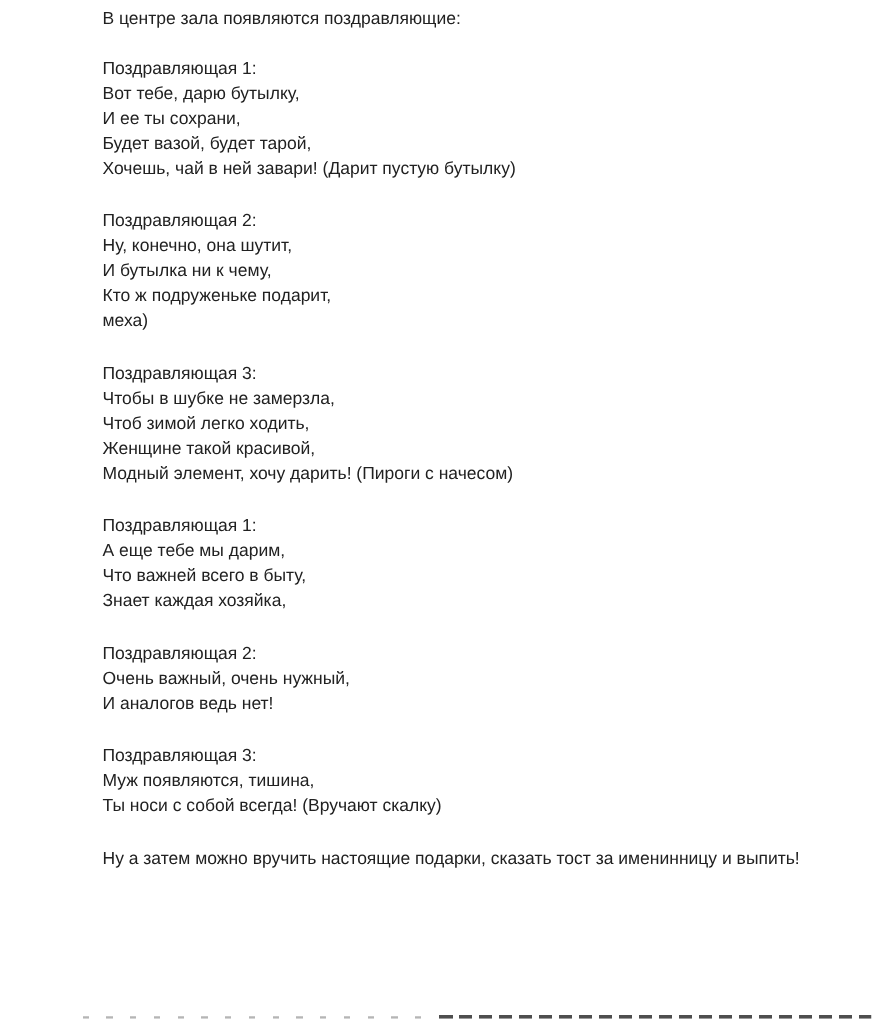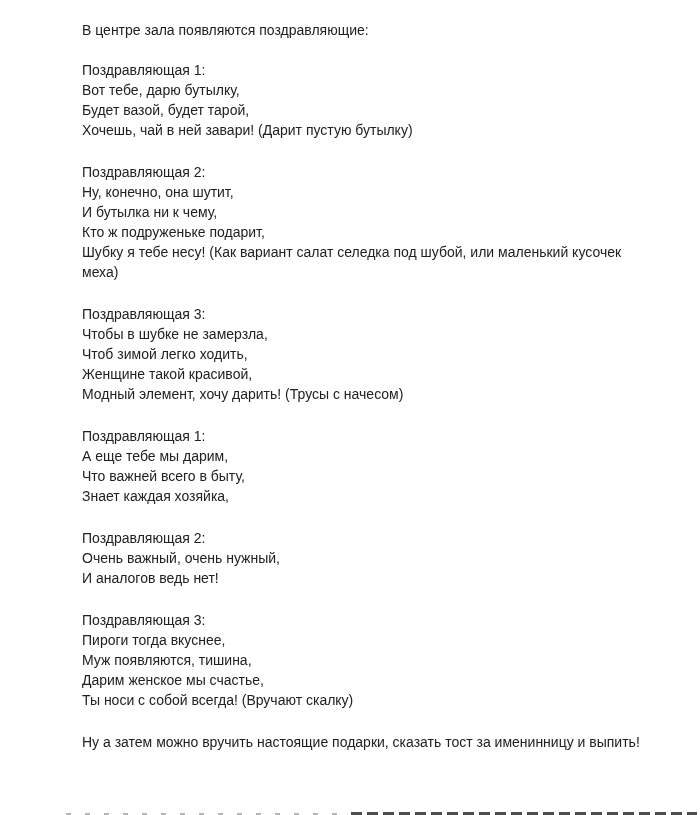--- a/index.html
+++ b/index.html
@@ -10,21 +10,21 @@
   body {
     position: relative;
     width: 700px;
     height: 815px;
     overflow: hidden;
     font-family: "Liberation Sans", "DejaVu Sans", sans-serif;
     color: #212121;
   }
   .page {
     box-sizing: border-box;
-    padding: 20px 0 0 82px;
+    padding: 4px 0 0 82px;
     width: 648px;
     font-size: 14px;
     line-height: 20px;
     font-weight: 400;
   }
   .intro {
     margin: 0 0 20px 0;
     white-space: nowrap;
   }
   .stanza {
@@ -62,59 +62,57 @@
 </head>
 <body>
 
 <div class="page">
 
   <p class="intro">В центре зала появляются поздравляющие:</p>
 
   <div class="stanza">
     <div class="line">Поздравляющая 1:</div>
     <div class="line">Вот тебе, дарю бутылку,</div>
+    <div class="line">И ее ты сохрани,</div>
     <div class="line">Будет вазой, будет тарой,</div>
     <div class="line">Хочешь, чай в ней завари! (Дарит пустую бутылку)</div>
   </div>
 
   <div class="stanza">
     <div class="line">Поздравляющая 2:</div>
     <div class="line">Ну, конечно, она шутит,</div>
     <div class="line">И бутылка ни к чему,</div>
     <div class="line">Кто ж подруженьке подарит,</div>
-    <div class="line">Шубку я тебе несу! (Как вариант салат селедка под шубой, или маленький кусочек</div>
     <div class="line">меха)</div>
   </div>
 
   <div class="stanza">
     <div class="line">Поздравляющая 3:</div>
     <div class="line">Чтобы в шубке не замерзла,</div>
     <div class="line">Чтоб зимой легко ходить,</div>
     <div class="line">Женщине такой красивой,</div>
-    <div class="line">Модный элемент, хочу дарить! (Трусы с начесом)</div>
+    <div class="line">Модный элемент, хочу дарить! (Пироги с начесом)</div>
   </div>
 
   <div class="stanza">
     <div class="line">Поздравляющая 1:</div>
     <div class="line">А еще тебе мы дарим,</div>
     <div class="line">Что важней всего в быту,</div>
     <div class="line">Знает каждая хозяйка,</div>
   </div>
 
   <div class="stanza">
     <div class="line">Поздравляющая 2:</div>
     <div class="line">Очень важный, очень нужный,</div>
     <div class="line">И аналогов ведь нет!</div>
   </div>
 
   <div class="stanza">
     <div class="line">Поздравляющая 3:</div>
-    <div class="line">Пироги тогда вкуснее,</div>
     <div class="line">Муж появляются, тишина,</div>
-    <div class="line">Дарим женское мы счастье,</div>
     <div class="line">Ты носи с собой всегда! (Вручают скалку)</div>
   </div>
 
   <p class="outro">Ну а затем можно вручить настоящие подарки, сказать тост за именинницу и выпить!</p>
 
 </div>
 
 <div class="cutoff">
   <span class="seg-left"></span>
   <span class="seg-right"></span>

